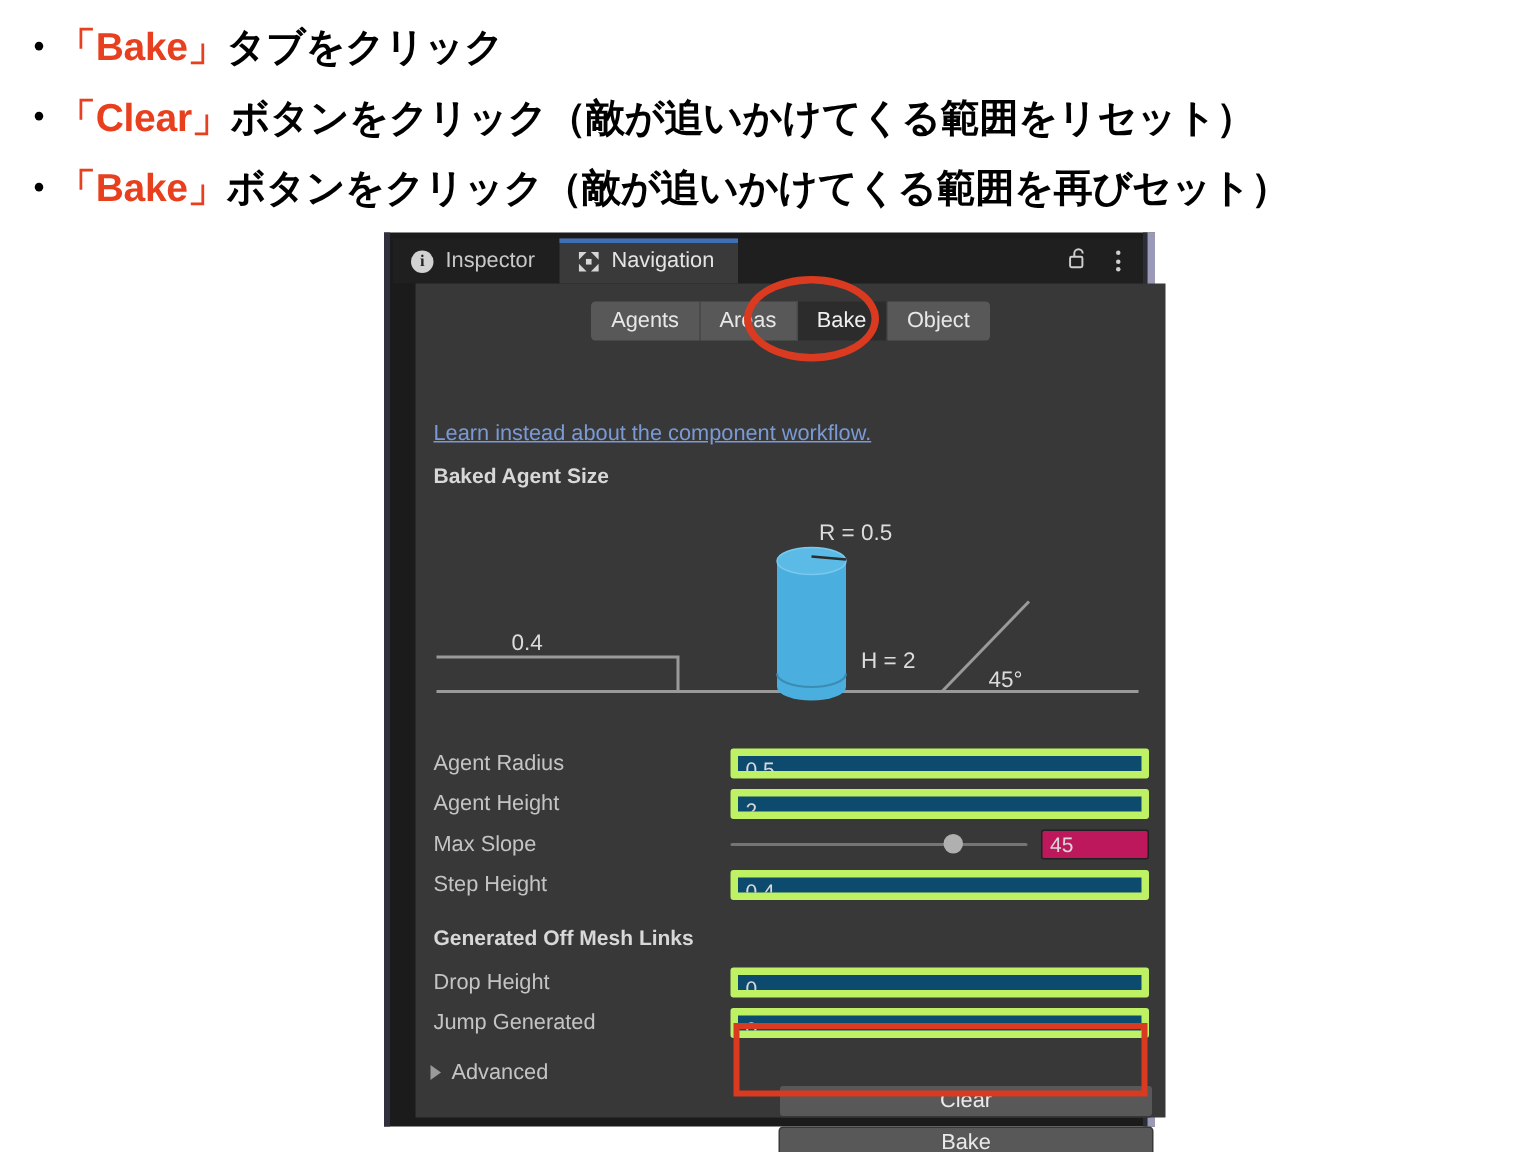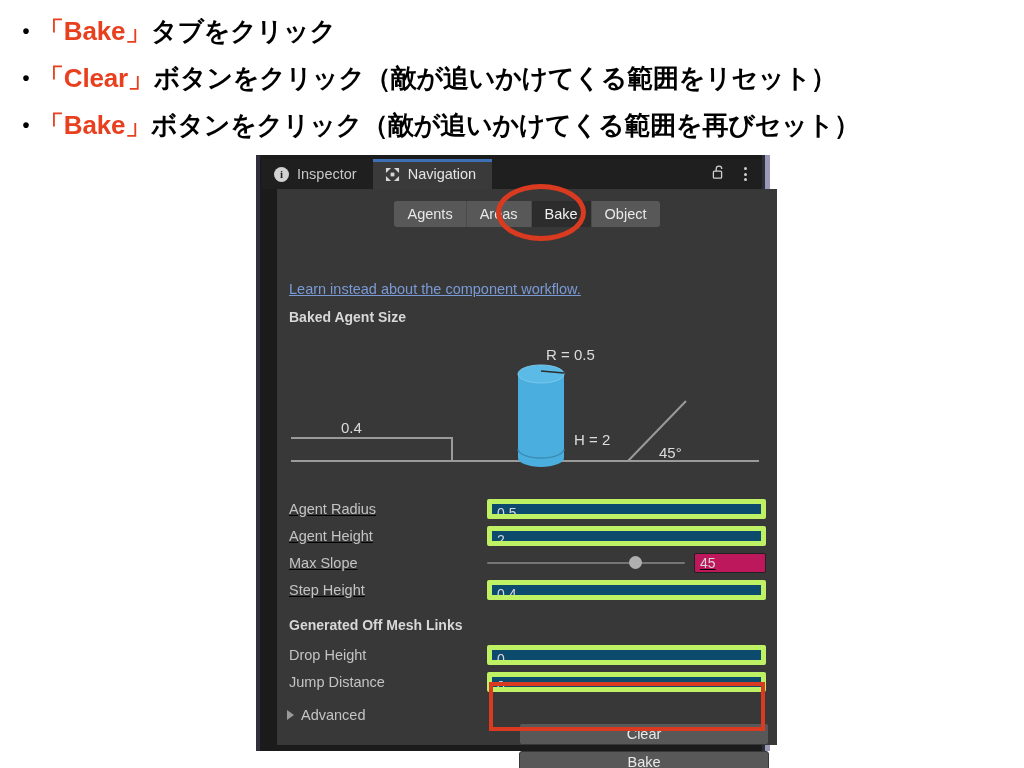--- a/index.html
+++ b/index.html
@@ -177,21 +177,20 @@
     position: absolute;
     left: 4px; top: 138px;
     width: 492px; height: 160px;
   }
 
   
   .prop-rows {
     position: absolute;
     left: 0; top: 306px;
     width: 500px;
-    text-decoration: underline;
   }
   .prop-rows2 {
     position: absolute;
     left: 0; top: 452px;
     width: 500px;
   }
   .prow {
     display: flex;
     align-items: center;
     height: 27px;
@@ -437,21 +436,21 @@
     </div>
 
     <div class="section-head" id="head-offmesh">Generated Off Mesh Links</div>
 
     <div class="prop-rows2">
       <div class="prow">
         <div class="plabel">Drop Height</div>
         <div class="pfield">0</div>
       </div>
       <div class="prow">
-        <div class="plabel">Jump Distance</div>
+        <div class="plabel">Jump Generated</div>
         <div class="pfield">0</div>
       </div>
     </div>
 
     <div class="advanced">
       <span class="tri"></span>
       <span>Advanced</span>
     </div>
 
     <div class="btn-row">

